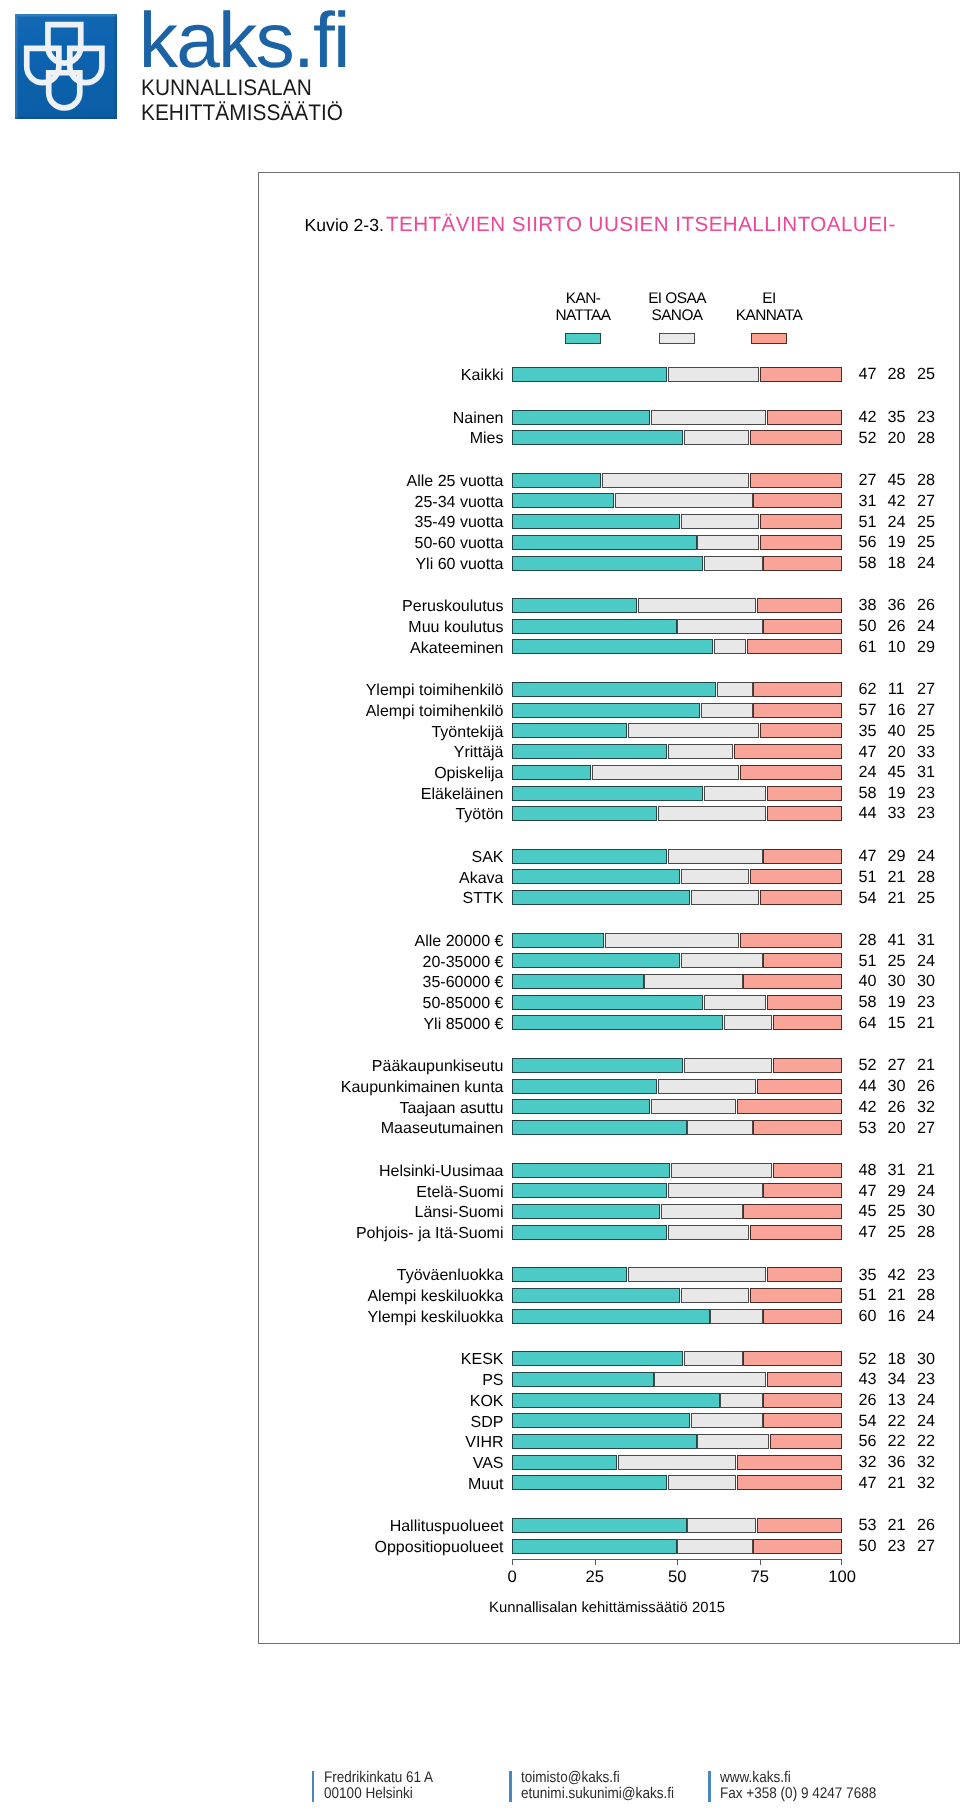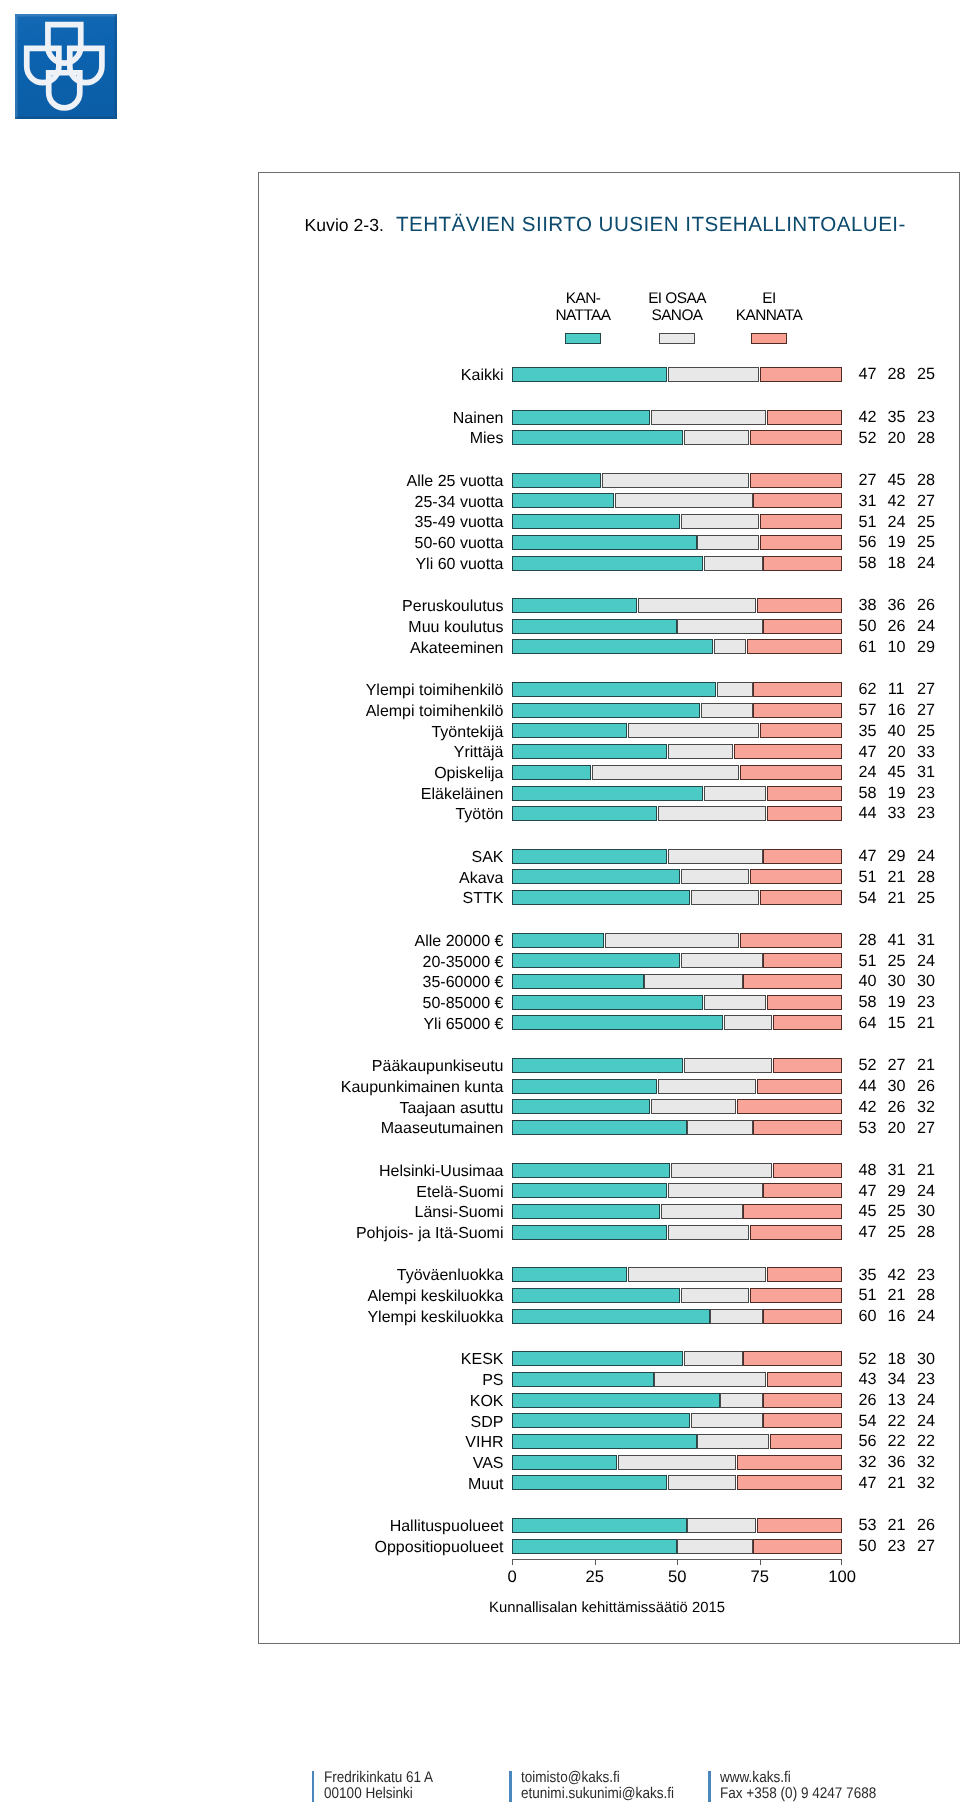--- a/index.html
+++ b/index.html
@@ -9,21 +9,21 @@
   .logo-wrap{position:absolute;left:0px;top:0px;width:400px;height:130px;}
   .logo-mark{position:absolute;left:15px;top:14px;width:102px;height:105px;}
   .logo-text{position:absolute;left:138.8px;top:-0.1px;}
   .logo-word{font-size:78.5px;line-height:76.5px;color:#1B63A5;font-family:"Liberation Sans",sans-serif;font-weight:400;letter-spacing:-1.8px;position:relative;top:2px;}
   .logo-sub{font-size:22.4px;line-height:24.2px;color:#1a1a1a;letter-spacing:0.05px;font-weight:400;transform:scaleX(0.93);transform-origin:left center;white-space:nowrap;margin-left:2px;}
 
   
   .chart-box{position:absolute;left:258px;top:172px;width:702px;height:1472px;border:1.2px solid #6e6e6e;box-sizing:border-box;background:#fff;}
 
   .fig-num{position:absolute;left:45.6px;top:41.7px;font-size:17.6px;line-height:20px;color:#000;}
-  .fig-title{position:absolute;left:137px;top:39.5px;width:560px;font-size:20.6px;line-height:23.5px;color:#0c4a6e;letter-spacing:0.45px;}
+  .fig-title{position:absolute;left:127px;top:39.5px;width:560px;font-size:20.6px;line-height:23.5px;color:#ec4899;letter-spacing:0.45px;}
 
   
   .legend{position:absolute;left:0;top:0;width:100%;}
   .leg-item{position:absolute;text-align:center;font-size:15.4px;line-height:17.4px;color:#000;letter-spacing:-0.55px;}
   .leg-swatch{margin:8.2px auto 0 auto;width:35.5px;height:11.5px;border:1.5px solid #3b3b3b;box-sizing:border-box;}
   .leg-item:nth-child(1) .leg-swatch{border-color:#24484a;}
   .leg-item:nth-child(2) .leg-swatch{border-color:#4a4a4a;}
   .leg-item:nth-child(3) .leg-swatch{border-color:#4e2c25;}
 
   
@@ -72,20 +72,25 @@
         <path d="M11.75 34.4 H43.85 V52.6 a16.05 16.05 0 0 1 -32.1 0 Z"></path>
 
         <path d="M54.8 34.4 H86.9 V52.6 a16.05 16.05 0 0 1 -32.1 0 Z"></path>
 
         <path d="M32.95 10.65 H65.75 V32.75 a16.4 16.4 0 0 1 -32.8 0 Z"></path>
 
         <path d="M33.7 58.75 H64.8 V78.4 a15.55 15.55 0 0 1 -31.1 0 Z"></path>
       </g>
     </svg>
   </div>
+  <div class="logo-text">
+    <div class="logo-word">kaks.fi</div>
+    <div class="logo-sub">KUNNALLISALAN</div>
+    <div class="logo-sub">KEHITTÄMISSÄÄTIÖ</div>
+  </div>
 </div>
 
 <div class="chart-box">
   <div class="fig-num">Kuvio 2-3.</div>
   <div class="fig-title">
     <div>TEHTÄVIEN SIIRTO UUSIEN ITSEHALLINTOALUEI-</div>
   </div>
   <div class="legend">
       <div class="leg-item" style="left: 264px; top: 116.5px; width: 120px;">
         <div>KAN-</div>
@@ -423,21 +428,21 @@
           <div class="seg b" style="left: 192.1px; width: 62px;"></div>
           <div class="seg c" style="left: 254.8px; width: 75.2px;"></div>
         </div>
         <div class="vals">
           <span class="v v1">58</span>
           <span class="v v2">19</span>
           <span class="v v3">23</span>
         </div>
       </div>
       <div class="row" style="top: 842.48px;">
-        <div class="row-label">Yli 65000 €</div>
+        <div class="row-label">Yli 85000 €</div>
         <div class="bar">
           <div class="seg a" style="left: 0px; width: 211.2px;"></div>
           <div class="seg b" style="left: 211.9px; width: 48.8px;"></div>
           <div class="seg c" style="left: 261.4px; width: 68.6px;"></div>
         </div>
         <div class="vals">
           <span class="v v1">64</span>
           <span class="v v2">15</span>
           <span class="v v3">21</span>
         </div>

